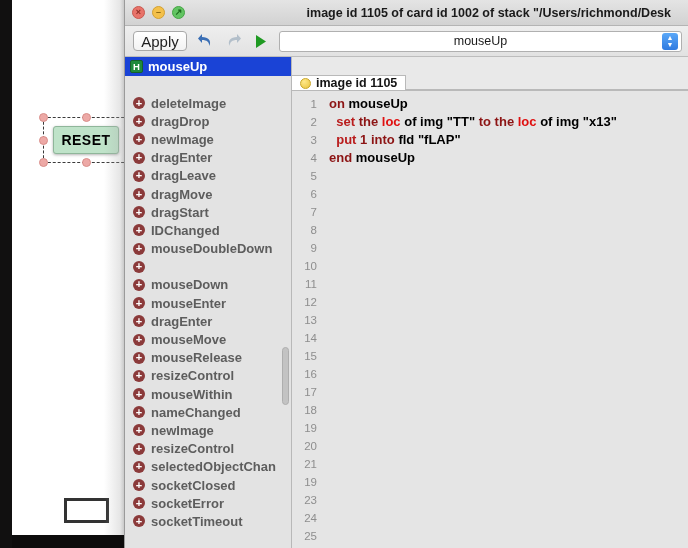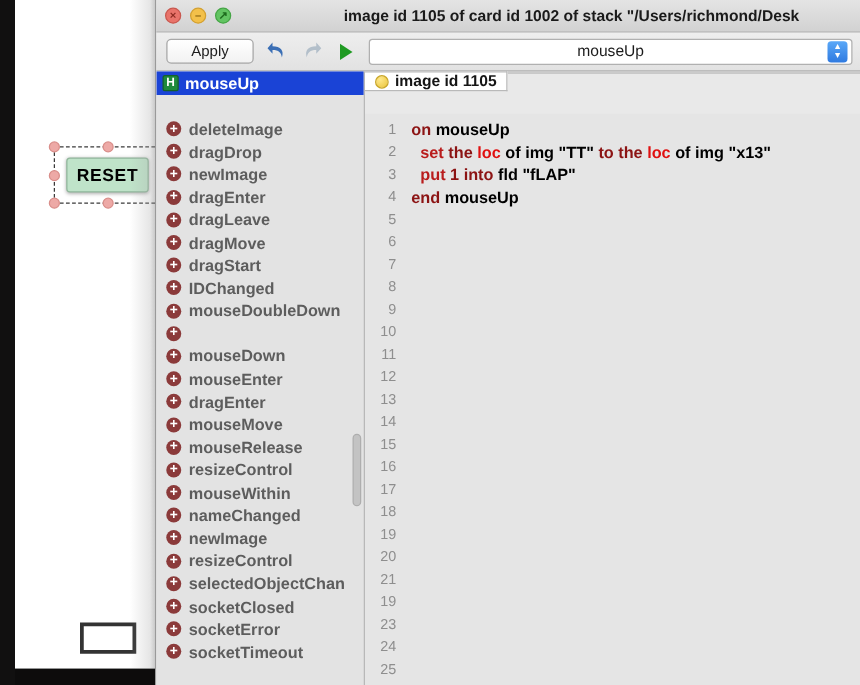--- a/index.html
+++ b/index.html
@@ -89,37 +89,37 @@
   .traffic { display: flex; gap: 7px; margin-left: 7px; }
   .tl {
     width: 13px; height: 13px; border-radius: 50%;
     display: flex; align-items: center; justify-content: center;
     font-size: 9px; line-height: 1; font-weight: bold;
   }
   .tl-close { background: #e8736a; border: 1px solid #c9584f; color: #8c2b22; }
   .tl-min   { background: #f3c04a; border: 1px solid #d3a031; color: #8a6410; }
   .tl-zoom  { background: #62c462; border: 1px solid #45a545; color: #1d6b1d; }
   .title-text {
-    position: absolute; left: 0; right: 0; text-align: left;
+    position: absolute; left: 0; right: 17px; text-align: right;
     font-size: 12.5px; font-weight: bold; color: #1a1a1a;
     white-space: nowrap; overflow: hidden;
     padding-left: 150px;
   }
 
   
   .toolbar {
     height: 31px; display: flex; align-items: center; gap: 8px;
     padding: 0 6px 0 8px;
     background: linear-gradient(to bottom, #eeeeee 0%, #e2e2e2 100%);
     border-bottom: 1px solid #bdbdbd;
   }
   .apply-btn {
-    width: 70px; height: 20px; border: 1px solid #a8a8a8; border-radius: 4px;
+    width: 54px; height: 20px; border: 1px solid #a8a8a8; border-radius: 4px;
     background: linear-gradient(to bottom, #ffffff 0%, #f2f2f2 100%);
-    font-size: 12px; color: #1d1d1d;
+    font-size: 15px; color: #1d1d1d;
     display: flex; align-items: center; justify-content: center;
   }
   .icon-btn { width: 20px; height: 22px; display: flex; align-items: center; justify-content: center; }
   .combo {
     flex: 1; height: 21px; position: relative;
     background: #fff; border: 1px solid #b0b0b0; border-radius: 3px;
     display: flex; align-items: center; justify-content: center;
   }
   .combo-label { font-size: 12.5px; color: #1b1b1b; }
   .stepper {
@@ -164,21 +164,21 @@
   }
   .sb-row .lbl { font-size: 13px; font-weight: bold; color: #5d5d5d; }
   .sb-scroll {
     position: absolute; right: 2px; top: 290px;
     width: 7px; height: 58px; border-radius: 4px;
     background: #c3c3c3; border: 1px solid #aeaeae;
   }
 
   
   .codepane { flex: 1; display: flex; flex-direction: column; background: #e5e5e5; }
-  .tabbar { height: 34px; display: flex; align-items: flex-start; background: #e9e9e9; }
+  .tabbar { height: 34px; display: flex; align-items: flex-end; background: #e9e9e9; }
   .tab {
     background: #fff; border: 1px solid #b9b9b9; border-left: none;
     display: flex; align-items: center; gap: 5px; padding: 0 8px;
     font-size: 12.5px; font-weight: bold; color: #151515;
   }
   .tab-dot {
     width: 11px; height: 11px; border-radius: 50%;
     background: radial-gradient(circle at 35% 30%, #ffe88a, #e9c43c);
     border: 1px solid #c9a628;
   }

